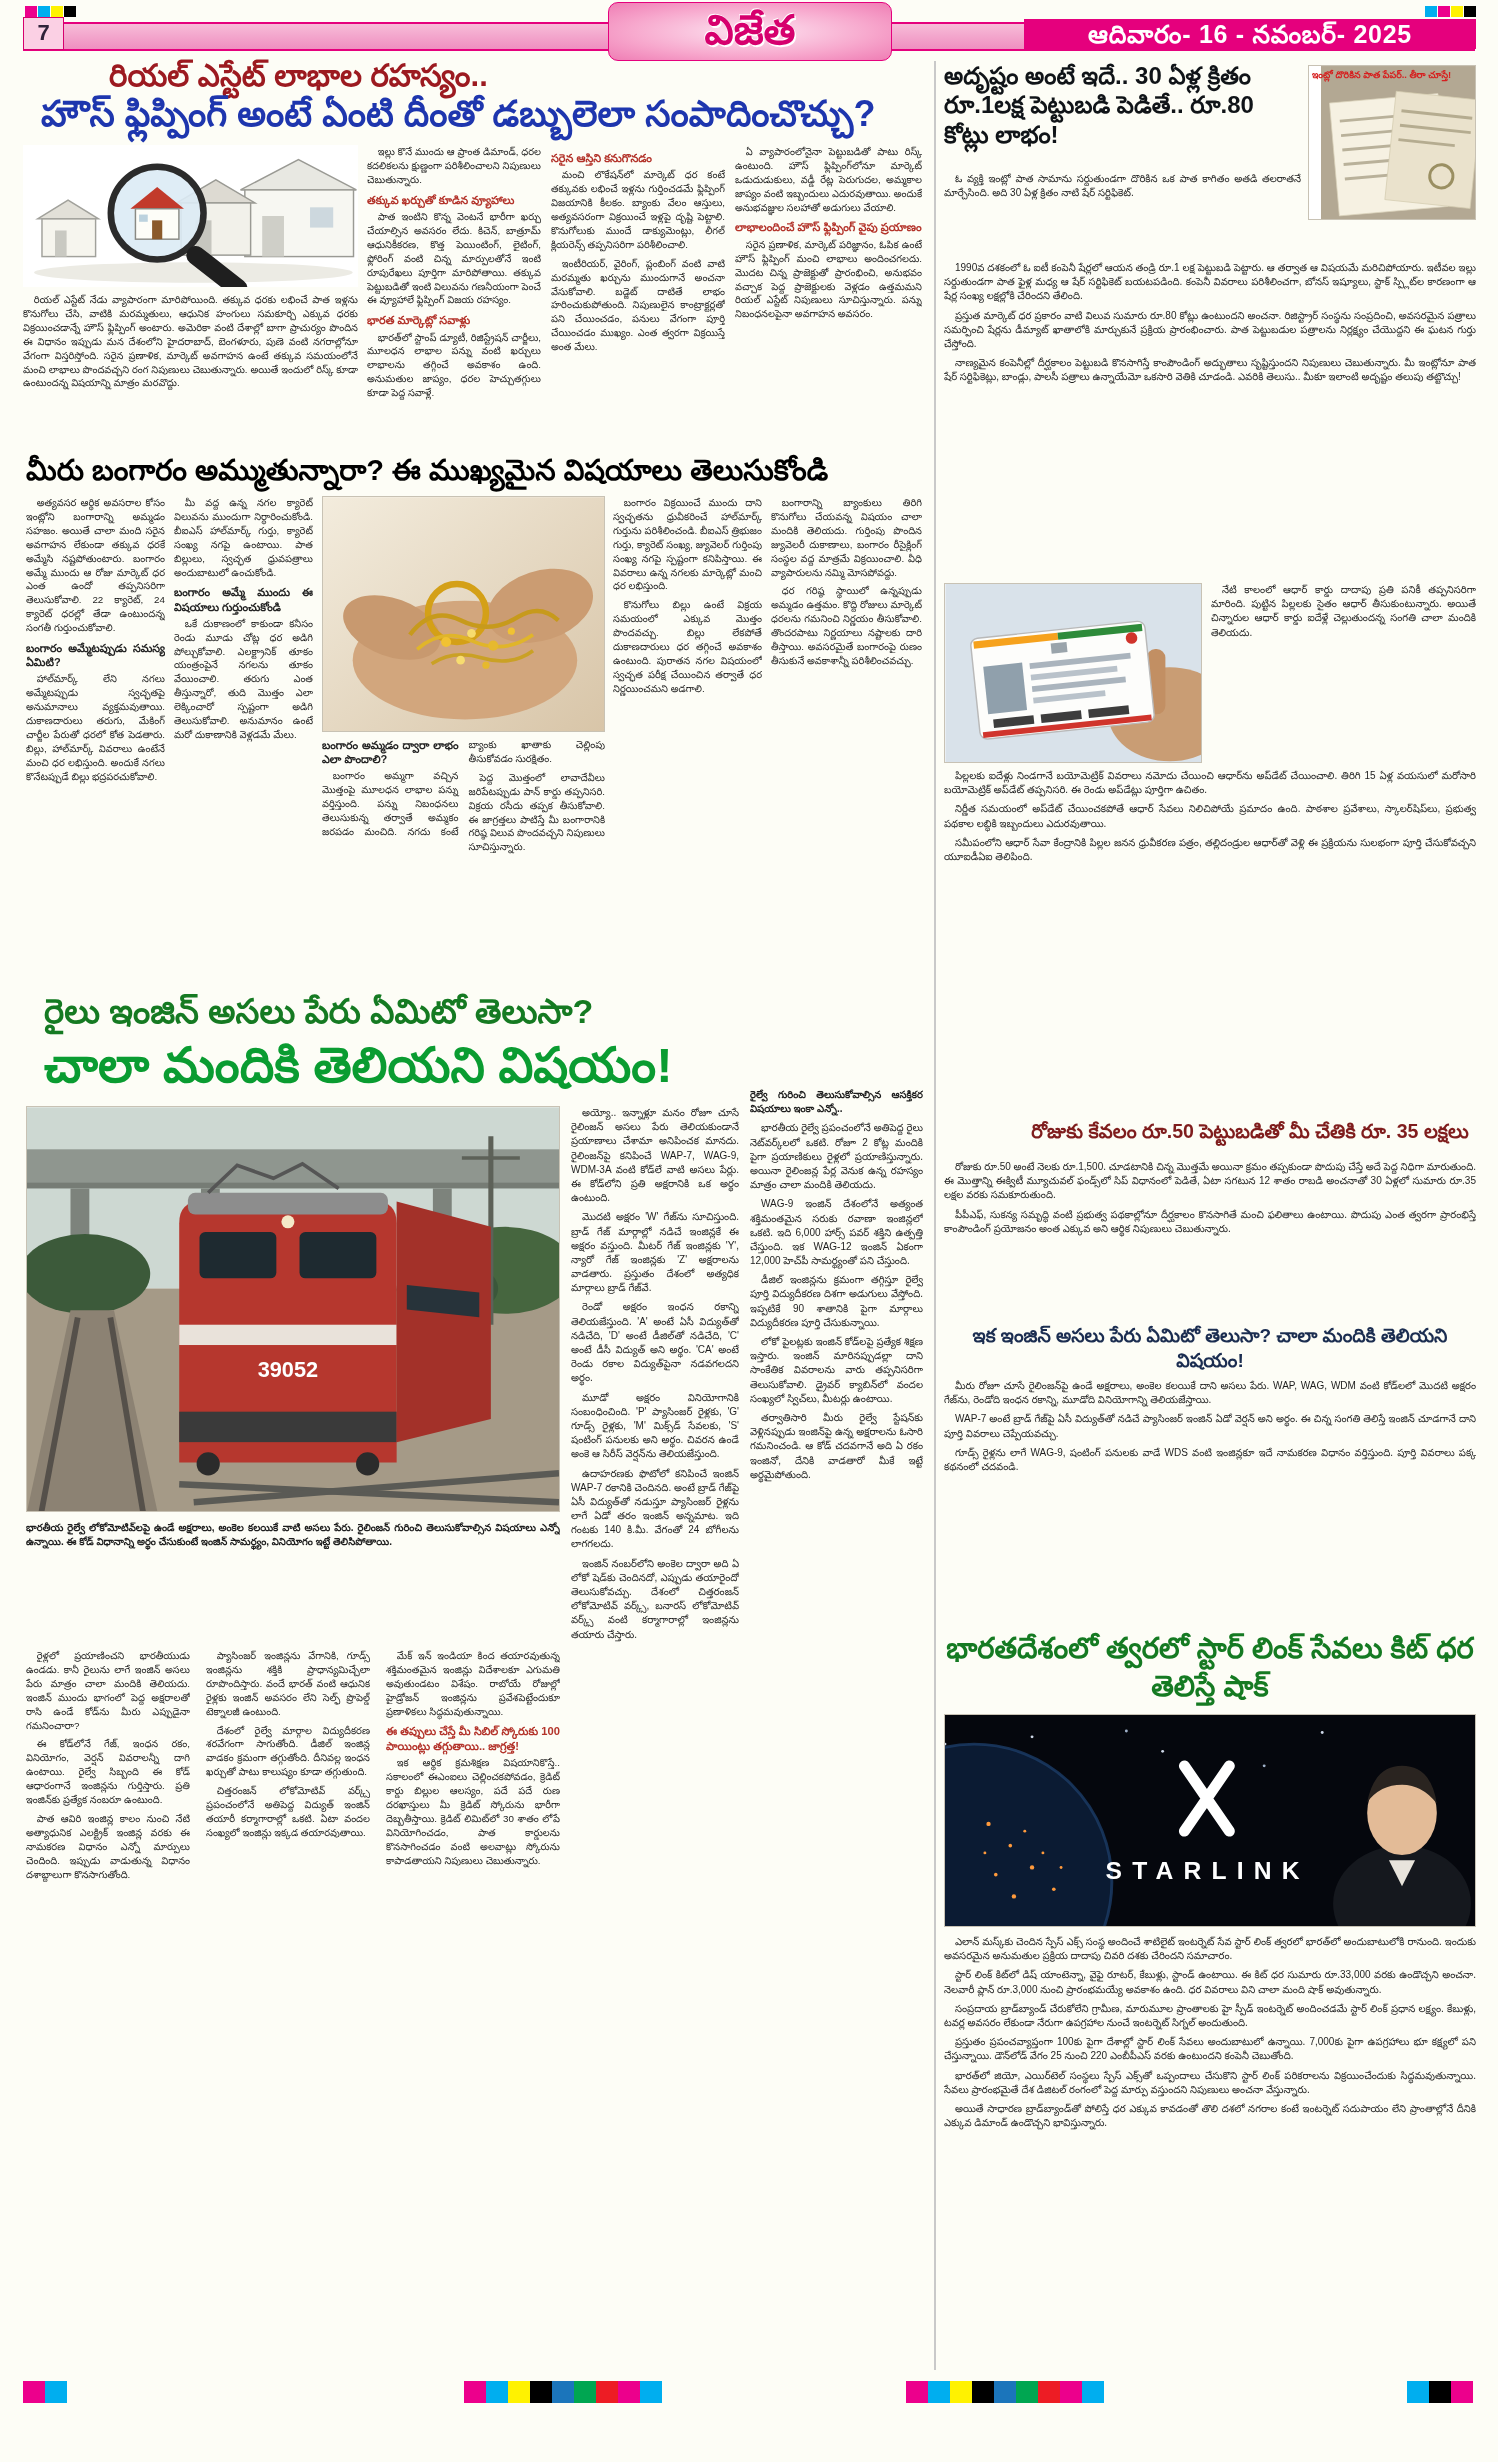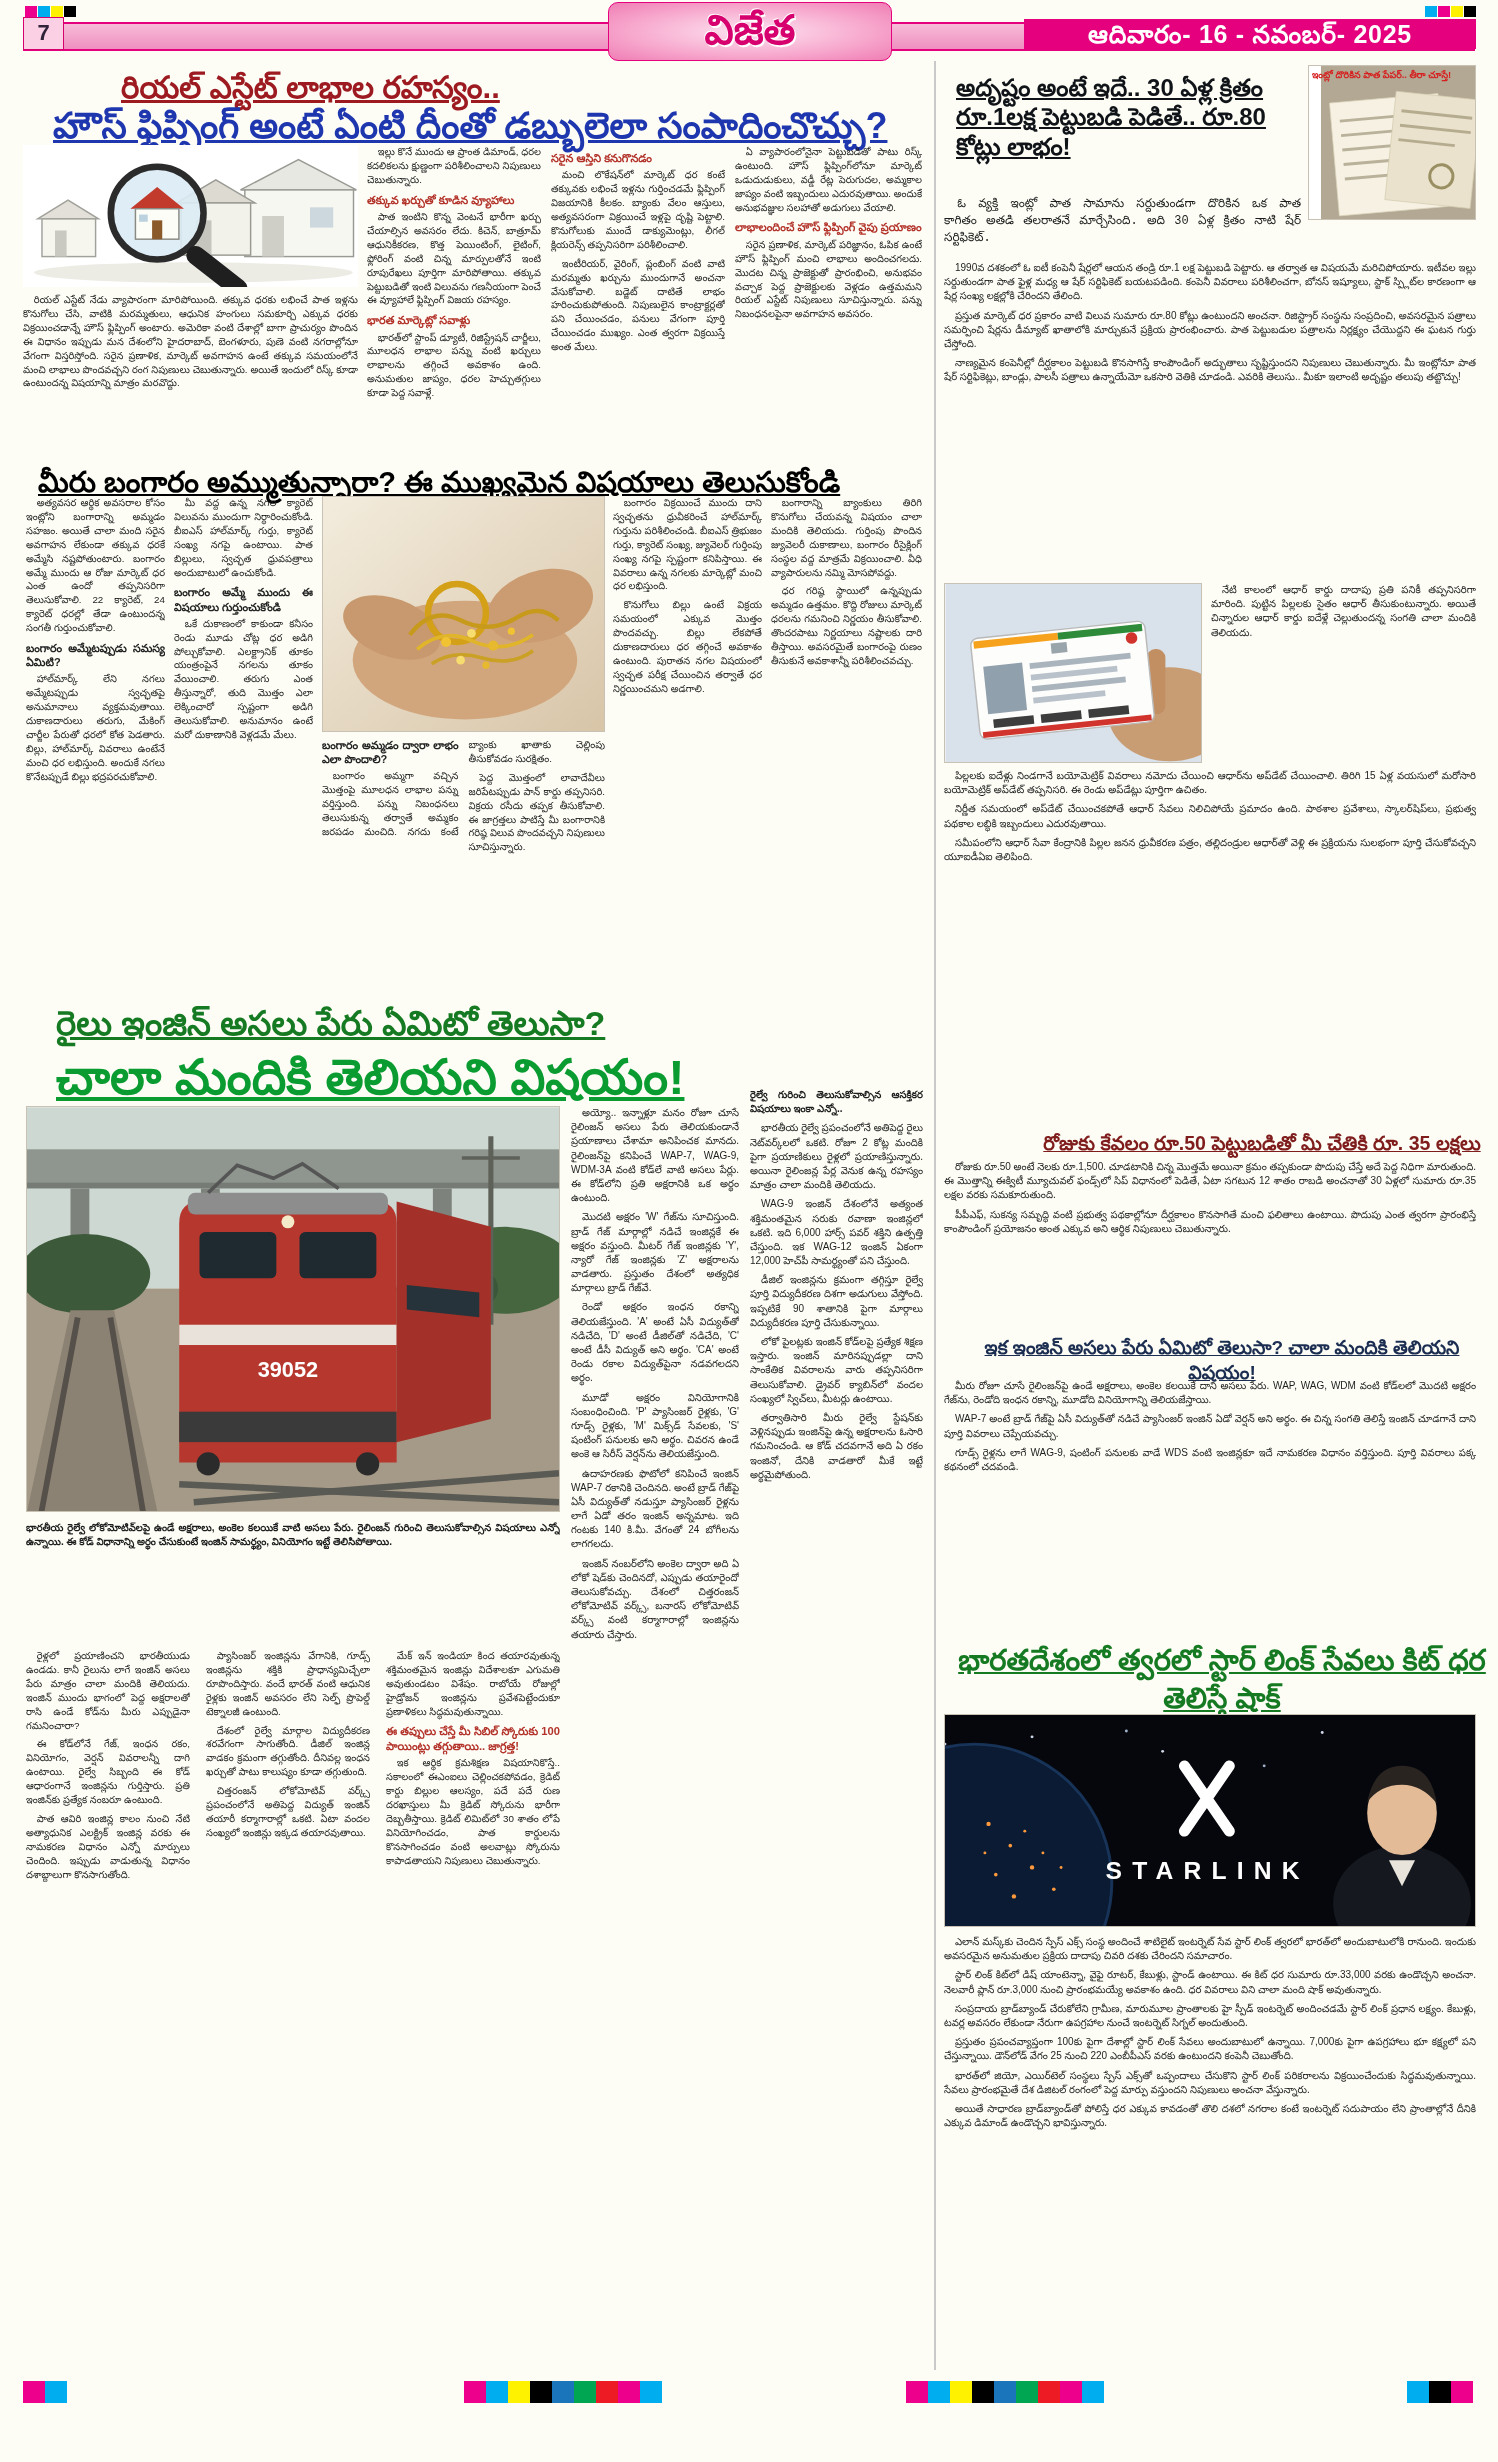--- a/index.html
+++ b/index.html
@@ -3,21 +3,21 @@
 <meta charset="utf-8">
 <style>
   html,body{margin:0;padding:0;background:#dcdcdc;}
   #page{position:relative;width:1499px;height:2462px;background:#fdfdf6;font-family:"Liberation Sans",sans-serif;overflow:hidden;}
   .abs{position:absolute;}
   .txt{font-size:9.8px;line-height:1.42;color:#1d1d1d;text-align:justify;overflow:hidden;}
   .txt p{margin:0 0 5px;text-indent:1.1em;}
   .txt p.lead{font-weight:bold;text-indent:0;}
   .subred{color:#b3332a;font-weight:bold;font-size:11.2px;margin:5.8px 0 2.9px;text-indent:0;line-height:1.3;}
   .subdark{color:#222222;font-weight:bold;font-size:11px;margin:5.8px 0 2.9px;text-indent:0;line-height:1.3;}
-  .headline{font-weight:bold;margin:12px;padding:0;text-decoration:underline;}
+  .headline{font-weight:bold;margin:0;padding:0;}
   .photo{border:0.7px solid #c8c2b4;box-sizing:border-box;overflow:hidden;background:#fff;}
   .band{background:linear-gradient(#f7bcd8,#ef8fc0);border-top:2.2px solid #e5007d;border-bottom:2.2px solid #e5007d;}
   .regsq{width:11.6px;height:11.6px;display:inline-block;margin-right:1.5px;}
   .barsq{width:22px;height:22px;display:inline-block;}
   .vrule{background:#c9c9c9;width:1.5px;}
   .center{text-align:center;}
 </style>
 </head>
 <body>
 
@@ -245,21 +245,21 @@
         <rect x="96" y="40" width="118" height="150" fill="#eae2cc" stroke="#d4cbb0"></rect>
         <line x1="106" y1="66" x2="204" y2="66" stroke="#b5ac90" stroke-width="4"></line>
         <line x1="106" y1="86" x2="204" y2="86" stroke="#b5ac90" stroke-width="4"></line>
         <line x1="106" y1="106" x2="184" y2="106" stroke="#b5ac90" stroke-width="4"></line>
         <circle cx="170" cy="150" r="16" fill="none" stroke="#9a8f62" stroke-width="4"></circle>
       </g>
     </svg>
     <div class="abs" style="left:2.9px;top:2.9px;width:161px;color:#d61f1f;font-size:9.4px;font-weight:bold;line-height:1.25;">ఇంట్లో దొరికిన పాత పేపర్.. తీరా చూస్తే!</div>
   </div>
 
-  <div class="abs txt" style="left:944px;top:196px;width:357px;height:77px;font-size:12px;font-family:Liberation Mono, monospace;">
+  <div class="abs txt" style="left:944px;top:172px;width:357px;height:77px;font-size:10px;">
     <p>ఓ వ్యక్తి ఇంట్లో పాత సామాను సర్దుతుండగా దొరికిన ఒక పాత కాగితం అతడి తలరాతనే మార్చేసింది. అది 30 ఏళ్ల క్రితం నాటి షేర్ సర్టిఫికెట్.</p>
   </div>
 
   <div class="abs txt" style="left:944px;top:261px;width:532px;height:249px;font-size:10px;">
     <p>1990వ దశకంలో ఓ ఐటీ కంపెనీ షేర్లలో ఆయన తండ్రి రూ.1 లక్ష పెట్టుబడి పెట్టారు. ఆ తర్వాత ఆ విషయమే మరిచిపోయారు. ఇటీవల ఇల్లు సర్దుతుండగా పాత ఫైళ్ల మధ్య ఆ షేర్ సర్టిఫికెట్ బయటపడింది. కంపెనీ వివరాలు పరిశీలించగా, బోనస్ ఇష్యూలు, స్టాక్ స్ప్లిట్‌ల కారణంగా ఆ షేర్ల సంఖ్య లక్షల్లోకి చేరిందని తేలింది.</p>
     <p>ప్రస్తుత మార్కెట్ ధర ప్రకారం వాటి విలువ సుమారు రూ.80 కోట్లు ఉంటుందని అంచనా. రిజిస్ట్రార్ సంస్థను సంప్రదించి, అవసరమైన పత్రాలు సమర్పించి షేర్లను డీమ్యాట్ ఖాతాలోకి మార్చుకునే ప్రక్రియ ప్రారంభించారు. పాత పెట్టుబడుల పత్రాలను నిర్లక్ష్యం చేయొద్దని ఈ ఘటన గుర్తు చేస్తోంది.</p>
     <p>నాణ్యమైన కంపెనీల్లో దీర్ఘకాలం పెట్టుబడి కొనసాగిస్తే కాంపౌండింగ్ అద్భుతాలు సృష్టిస్తుందని నిపుణులు చెబుతున్నారు. మీ ఇంట్లోనూ పాత షేర్ సర్టిఫికెట్లు, బాండ్లు, పాలసీ పత్రాలు ఉన్నాయేమో ఒకసారి వెతికి చూడండి. ఎవరికి తెలుసు.. మీకూ ఇలాంటి అదృష్టం తలుపు తట్టొచ్చు!</p>
   </div>
 
 

